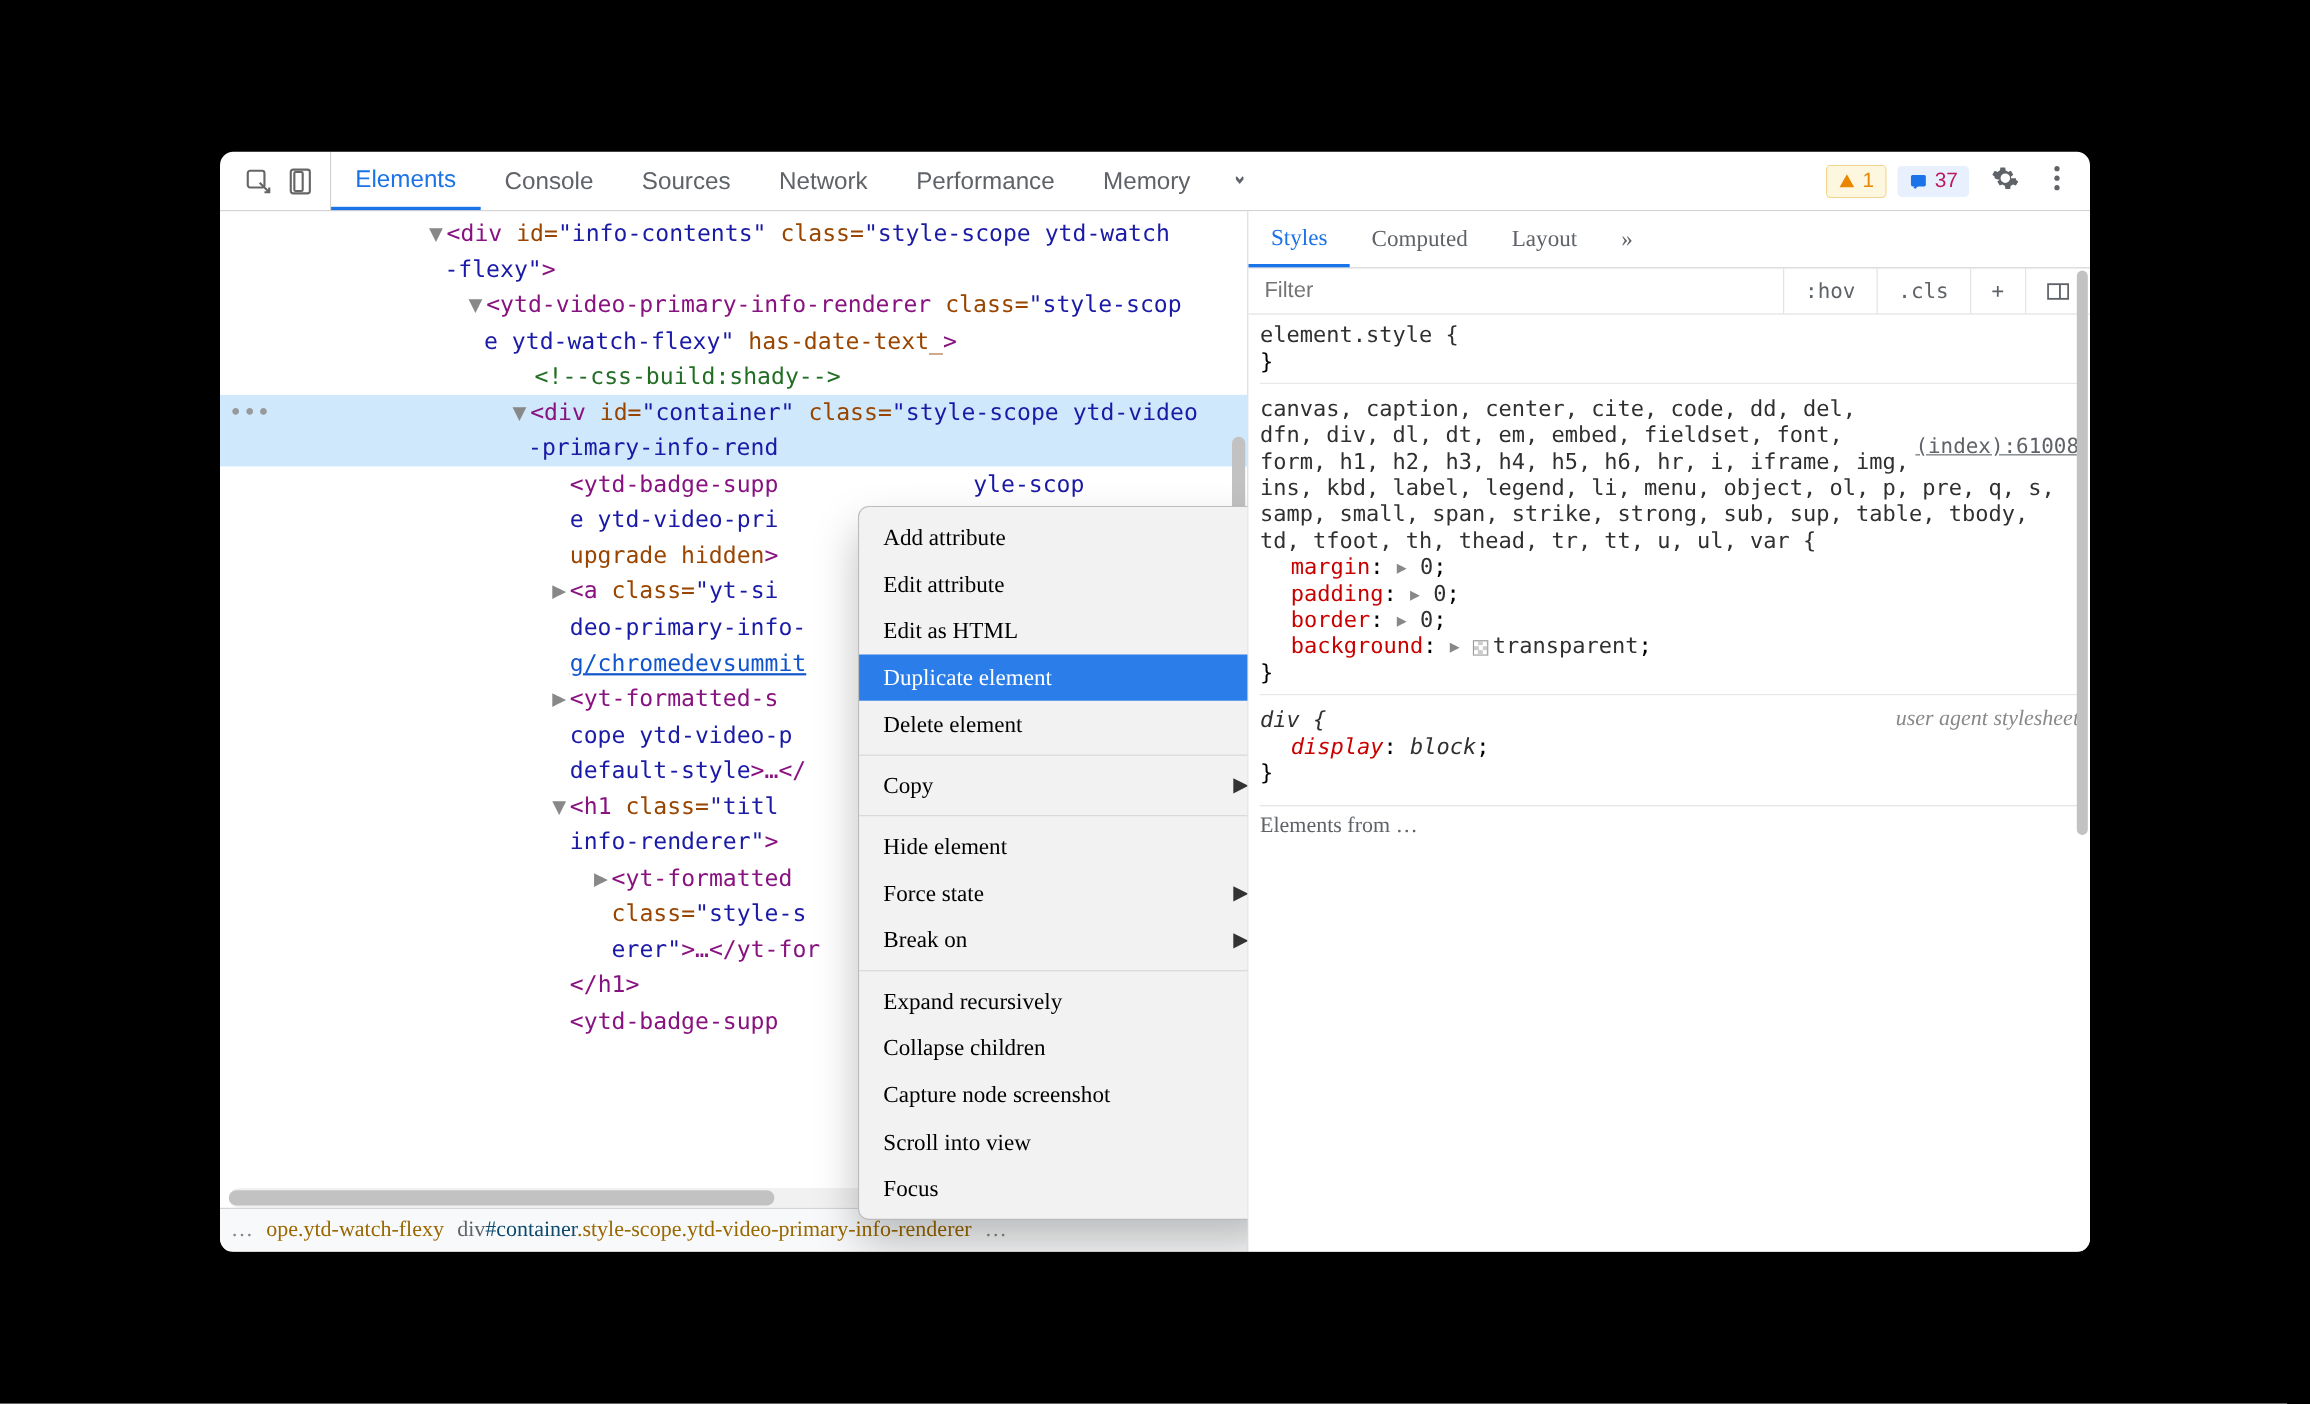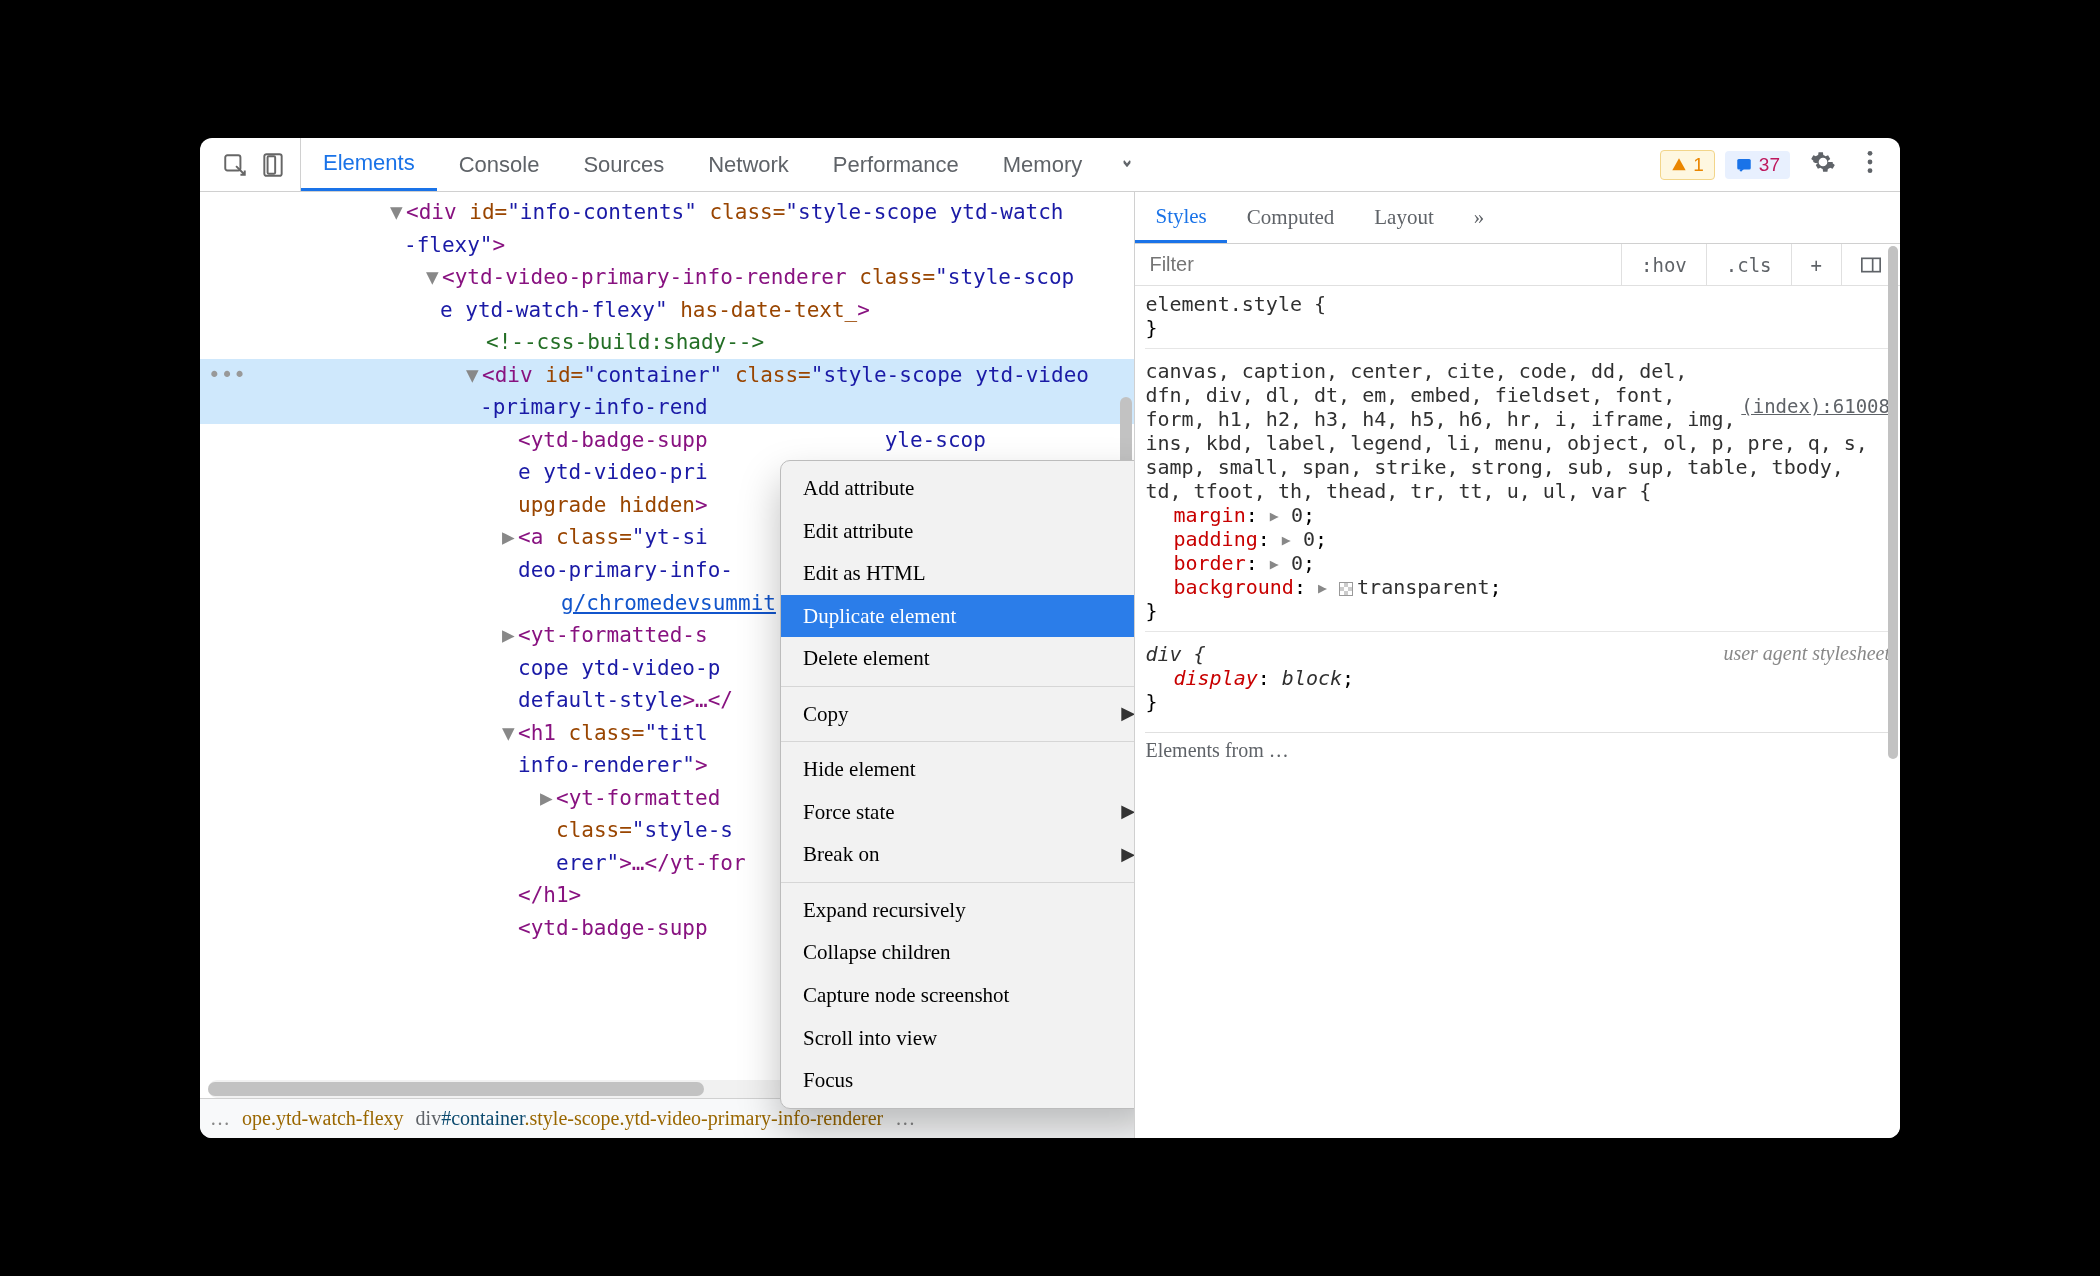--- a/index.html
+++ b/index.html
@@ -179,21 +179,21 @@
 
         <div class="tree-line selected" style="padding-left:266px; position:relative;"><span class="gutter-dot">•••</span><span class="disclosure">▼</span><span class="punct">&lt;</span><span class="tag">div</span><span class="attrname"> id=</span><span class="attrvalue">"container"</span><span class="attrname"> class=</span><span class="attrvalue">"style-scope ytd-video</span></div>
         <div class="tree-line selected" style="padding-left:280px;"><span class="attrvalue">-primary-info-rend</span></div>
 
         <div class="tree-line" style="padding-left:318px;"><span class="punct">&lt;</span><span class="tag">ytd-badge-supp</span><span style="visibility:hidden">XXXXXXXXXXXXXX</span><span class="attrvalue">yle-scop</span></div>
         <div class="tree-line" style="padding-left:318px;"><span class="attrvalue">e ytd-video-pri</span><span style="visibility:hidden">XXXXXXXXXXXXXX</span><span class="attrvalue">le-</span></div>
         <div class="tree-line" style="padding-left:318px;"><span class="attrname">upgrade hidden</span><span class="punct">&gt;</span><span style="visibility:hidden">XXXXXXXXXXXXX</span><span class="tag">nderer</span><span class="punct">&gt;</span></div>
 
         <div class="tree-line" style="padding-left:302px;"><span class="disclosure">▶</span><span class="punct">&lt;</span><span class="tag">a</span><span class="attrname"> class=</span><span class="attrvalue">"yt-si</span><span style="visibility:hidden">XXXXXXXXXXXXX</span><span class="attrvalue">e ytd-vi</span></div>
         <div class="tree-line" style="padding-left:318px;"><span class="attrvalue">deo-primary-info-</span><span style="visibility:hidden">XXXXXXXXXXXXXX</span><span class="link">hashta</span></div>
-        <div class="tree-line" style="padding-left:318px;margin-left:43px;"><span class="link">g/chromedevsummit</span></div>
+        <div class="tree-line" style="padding-left:318px;"><span class="link">g/chromedevsummit</span></div>
 
         <div class="tree-line" style="padding-left:302px;"><span class="disclosure">▶</span><span class="punct">&lt;</span><span class="tag">yt-formatted-s</span><span style="visibility:hidden">XXXXXXXXXXXXX</span><span class="attrvalue">style-s</span></div>
         <div class="tree-line" style="padding-left:318px;"><span class="attrvalue">cope ytd-video-p</span><span style="visibility:hidden">XXXXXXXXXXXXXXX</span><span class="attrvalue">ce-</span></div>
         <div class="tree-line" style="padding-left:318px;"><span class="attrvalue">default-style</span><span class="punct">&gt;…&lt;/</span><span style="visibility:hidden">XXXXXXXXXXXX</span><span class="punct">&gt;</span></div>
 
         <div class="tree-line" style="padding-left:302px;"><span class="disclosure">▼</span><span class="punct">&lt;</span><span class="tag">h1</span><span class="attrname"> class=</span><span class="attrvalue">"titl</span><span style="visibility:hidden">XXXXXXXXXXX</span><span class="attrvalue">primary-</span></div>
         <div class="tree-line" style="padding-left:318px;"><span class="attrvalue">info-renderer"</span><span class="punct">&gt;</span></div>
 
         <div class="tree-line" style="padding-left:340px;"><span class="disclosure">▶</span><span class="punct">&lt;</span><span class="tag">yt-formatted</span><span style="visibility:hidden">XXXXXXXXXXXXX</span><span class="attrvalue">le</span></div>
         <div class="tree-line" style="padding-left:356px;"><span class="attrname">class=</span><span class="attrvalue">"style-s</span><span style="visibility:hidden">XXXXXXXXXXXX</span><span class="attrvalue">fo-rend</span></div>

